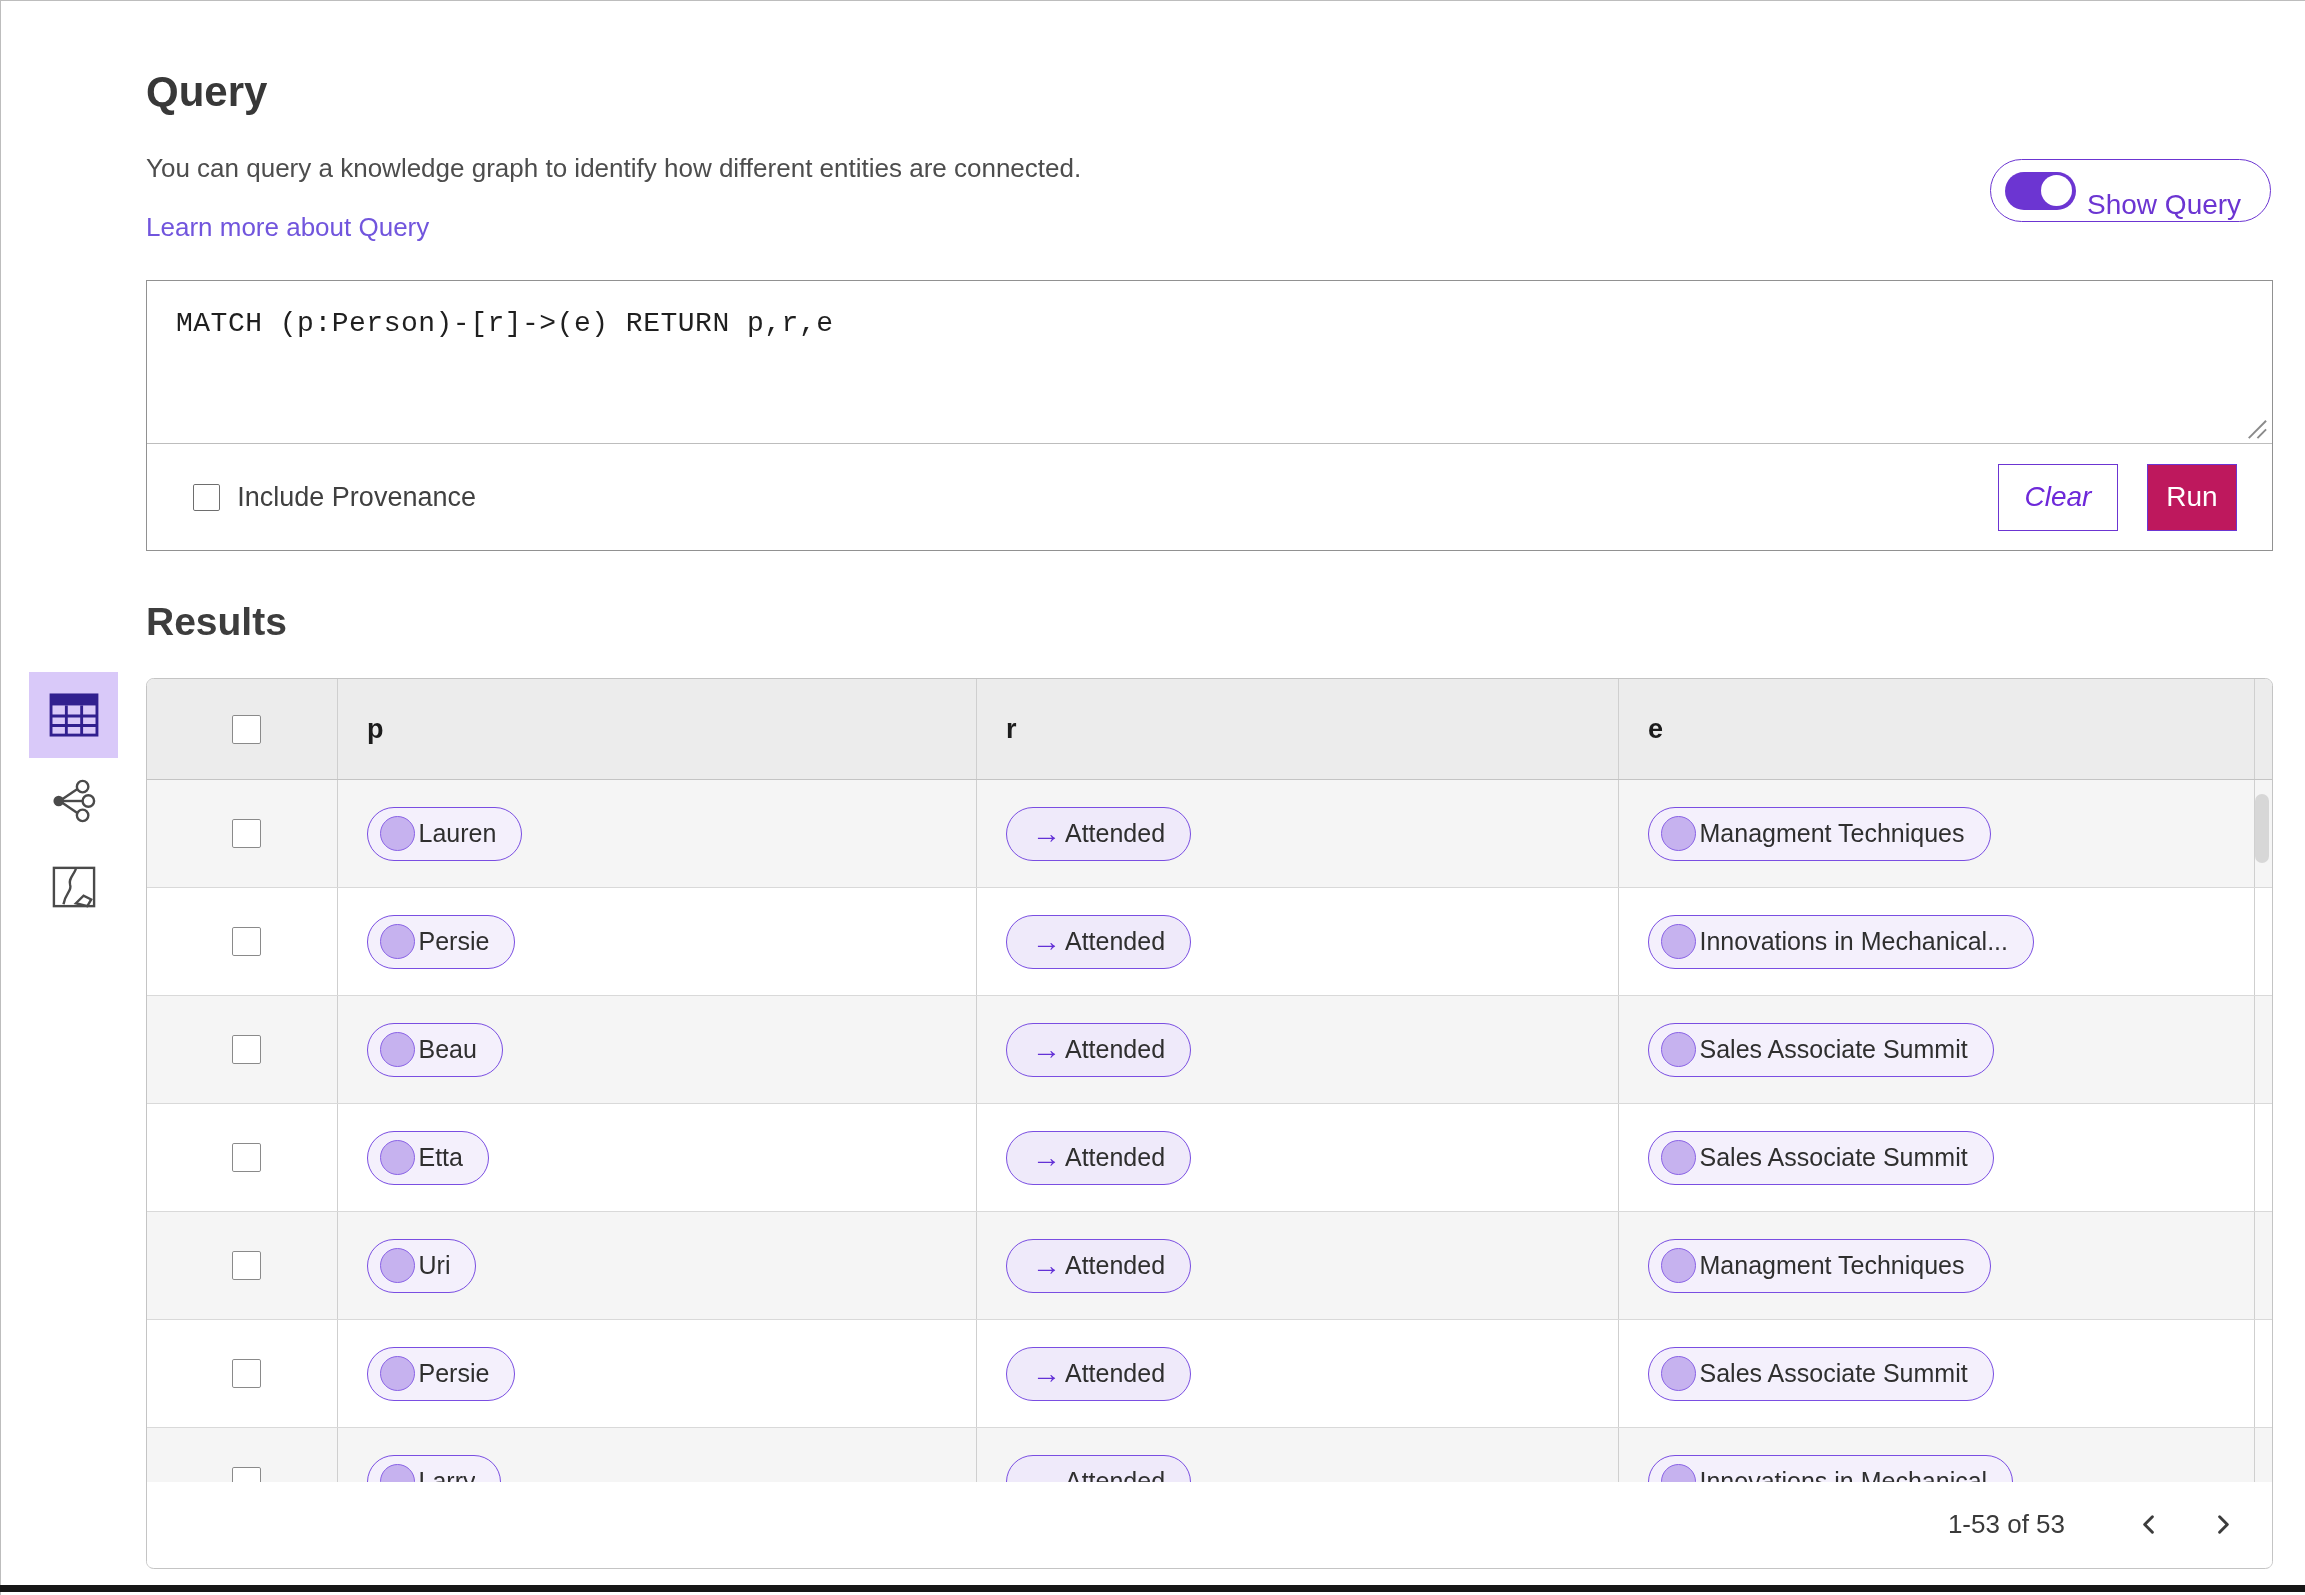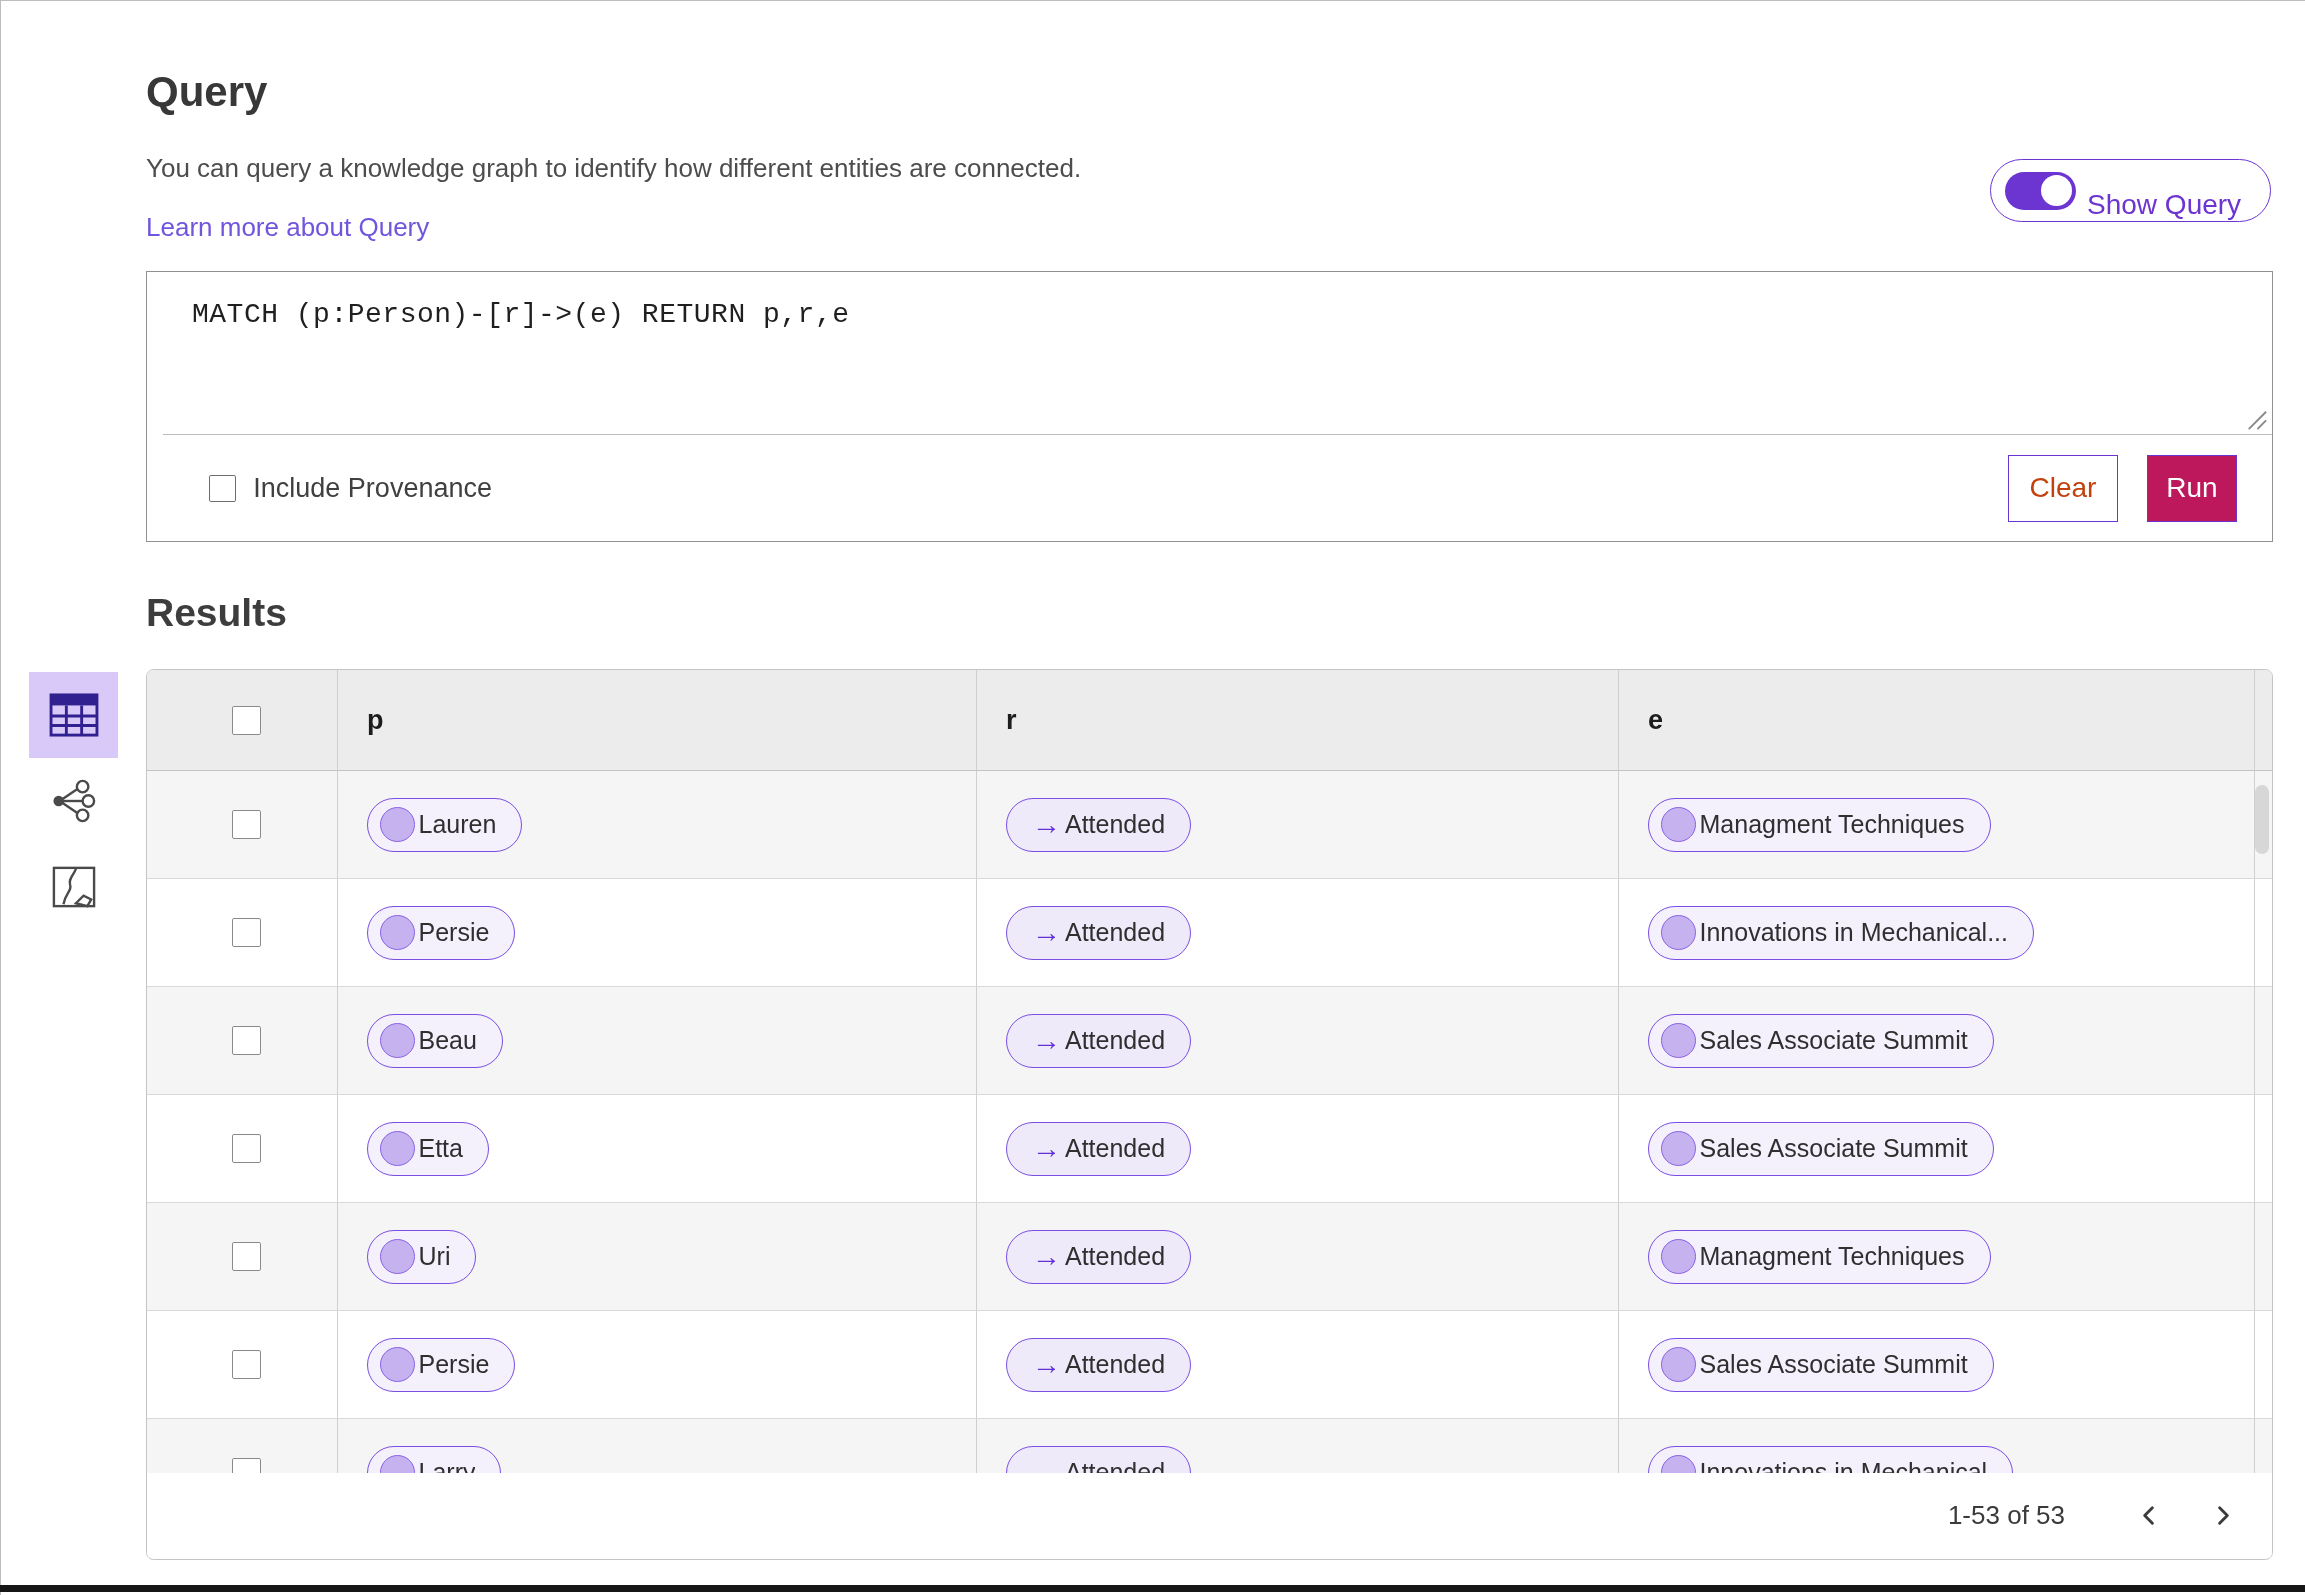--- a/index.html
+++ b/index.html
@@ -16,32 +16,32 @@
 
   
   .show-query { position:absolute; top:142px; right:1.9px; height:63px; padding:0 29px 0 13.4px;
     display:flex; align-items:center; gap:11.5px; background:#fff; border:1.9px solid #6c35d2;
     border-radius:33px; cursor:pointer; }
   .show-query .switch { width:71px; height:38px; border-radius:19px; background:#6c35d2; position:relative; }
   .show-query .knob { position:absolute; right:3.8px; top:3.8px; width:31px; height:31px; border-radius:50%; background:#fff; }
   .show-query .sq-label { font-size:28px; color:#6c35d2;margin-top:28px; }
 
   
-  .qbox { margin-top:28px; height:271px; border:1px solid #919191; background:#fff; position:relative;padding-left:16px; }
+  .qbox { margin-top:37px; height:271px; border:1px solid #919191; background:#fff; position:relative; }
   .qtext { display:block; width:100%; height:163px; border:none; border-bottom:1px solid #bdbdbd;
     resize:none; outline:none; padding:27px 29px; font-family:"Liberation Mono", monospace;
     font-size:28px; color:#1f1f1f; letter-spacing:0.5px; }
   .resize-handle { position:absolute; right:3.8px; top:134px; }
   .qfooter { height:106px; display:flex; align-items:center; justify-content:space-between; padding:0 35px 0 46px; }
   .chk-row { display:flex; align-items:center; gap:17.3px; cursor:pointer; }
   .chk { width:27px; height:27px; border:1.9px solid #6e6e6e; border-radius:1.9px; background:#fff; }
   .chk-label { font-size:27px; color:#404040; }
   .btns { display:flex; gap:29px; }
   .btn { font-size:28px; height:67px; display:flex; align-items:center; justify-content:center; cursor:pointer; }
-  .btn-clear { width:110px; background:#fff; border:1.9px solid #6c35d2; color:#c2410c; }
+  .btn-clear { width:120px; background:#fff; border:1.9px solid #6c35d2; color:#6d28d9;font-style:italic; }
   .btn-run  { width:90px;  background:#be185d; border:1.9px solid #6c35d2; color:#fff; }
 
   h2.results-title { margin-top:48px; font-size:39px; line-height:46px; font-weight:700; color:#3d3d3d; }
 
   
   .rail { position:absolute; left:29px; top:672px; width:89px; z-index:5; }
   .rail .vbtn { width:89px; height:86px; display:flex; align-items:center; justify-content:center; cursor:pointer; background:transparent; border:none; }
   .rail .vbtn.sel { background:#d9c9f9; }
 
   

